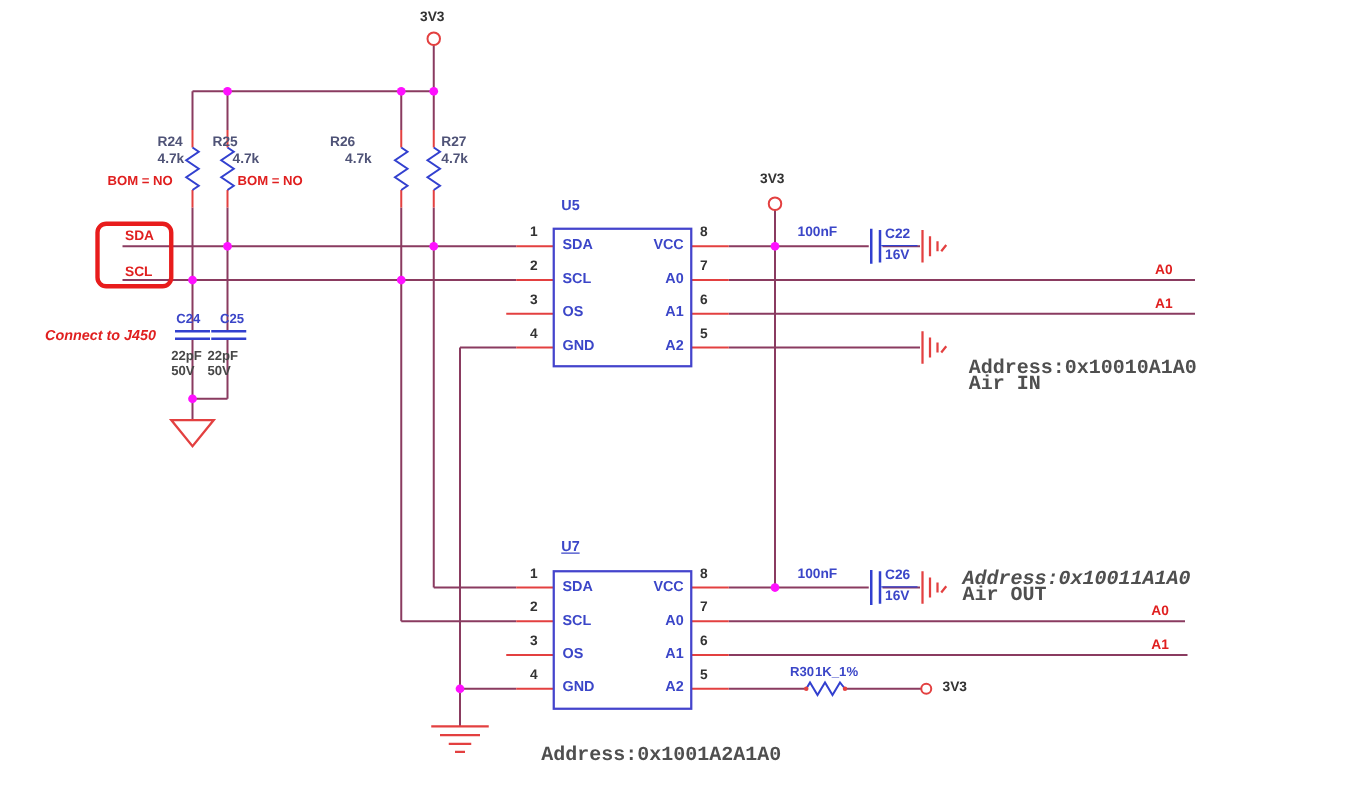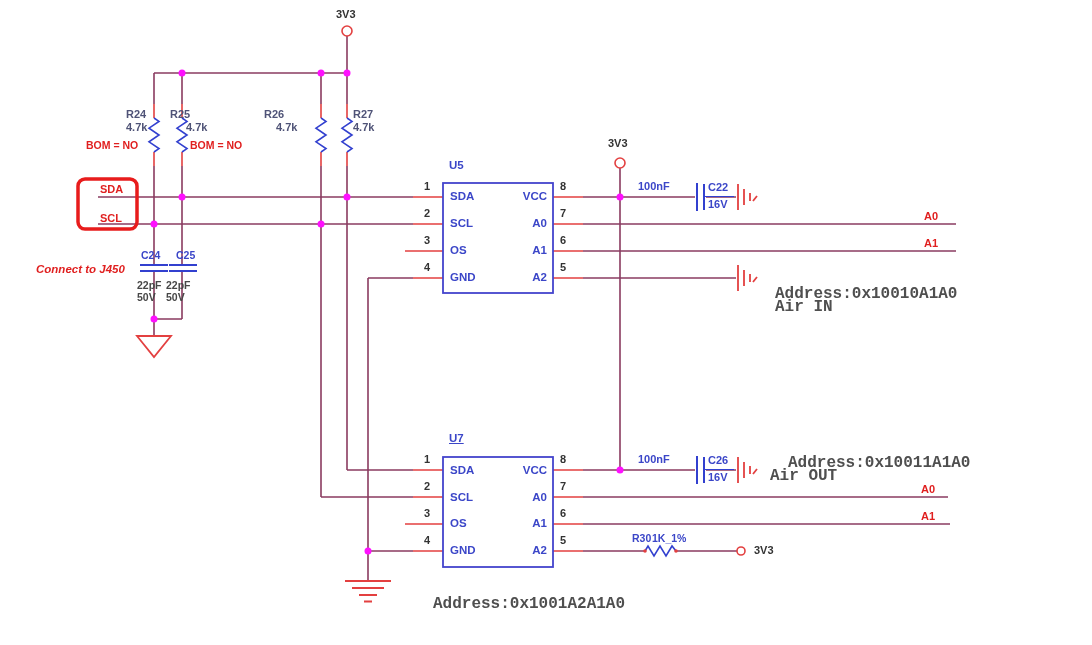--- a/index.html
+++ b/index.html
@@ -187,21 +187,21 @@
   <span class="t pname" style="left:450px;top:545px;">GND</span>
   <span class="t pname r" style="left:487px;top:465px;">VCC</span>
   <span class="t pname r" style="left:487px;top:492px;">A0</span>
   <span class="t pname r" style="left:487px;top:518px;">A1</span>
   <span class="t pname r" style="left:487px;top:545px;">A2</span>
 
   <span class="t blue" style="left:638px;top:454px;">100nF</span>
   <span class="t blue" style="left:708px;top:455px;">C26</span>
   <span class="t blue" style="left:708px;top:472px;">16V</span>
 
-  <span class="t mono" style="left:788px;top:455px;">Address:0x10011A1A0</span>
+  <span class="t mono" style="left:770px;top:455px;font-style:italic;">Address:0x10011A1A0</span>
   <span class="t mono" style="left:770px;top:468px;">Air OUT</span>
 
   <span class="t red" style="left:921px;top:484px;">A0</span>
   <span class="t red" style="left:921px;top:511px;">A1</span>
 
   <span class="t blue sm" style="left:632px;top:533px;">R30</span>
   <span class="t blue sm" style="left:633px;top:533px;margin-left:19px;">1K_1%</span>
 
   <span class="t mono" style="left:433px;top:596px;">Address:0x1001A2A1A0</span>
 

